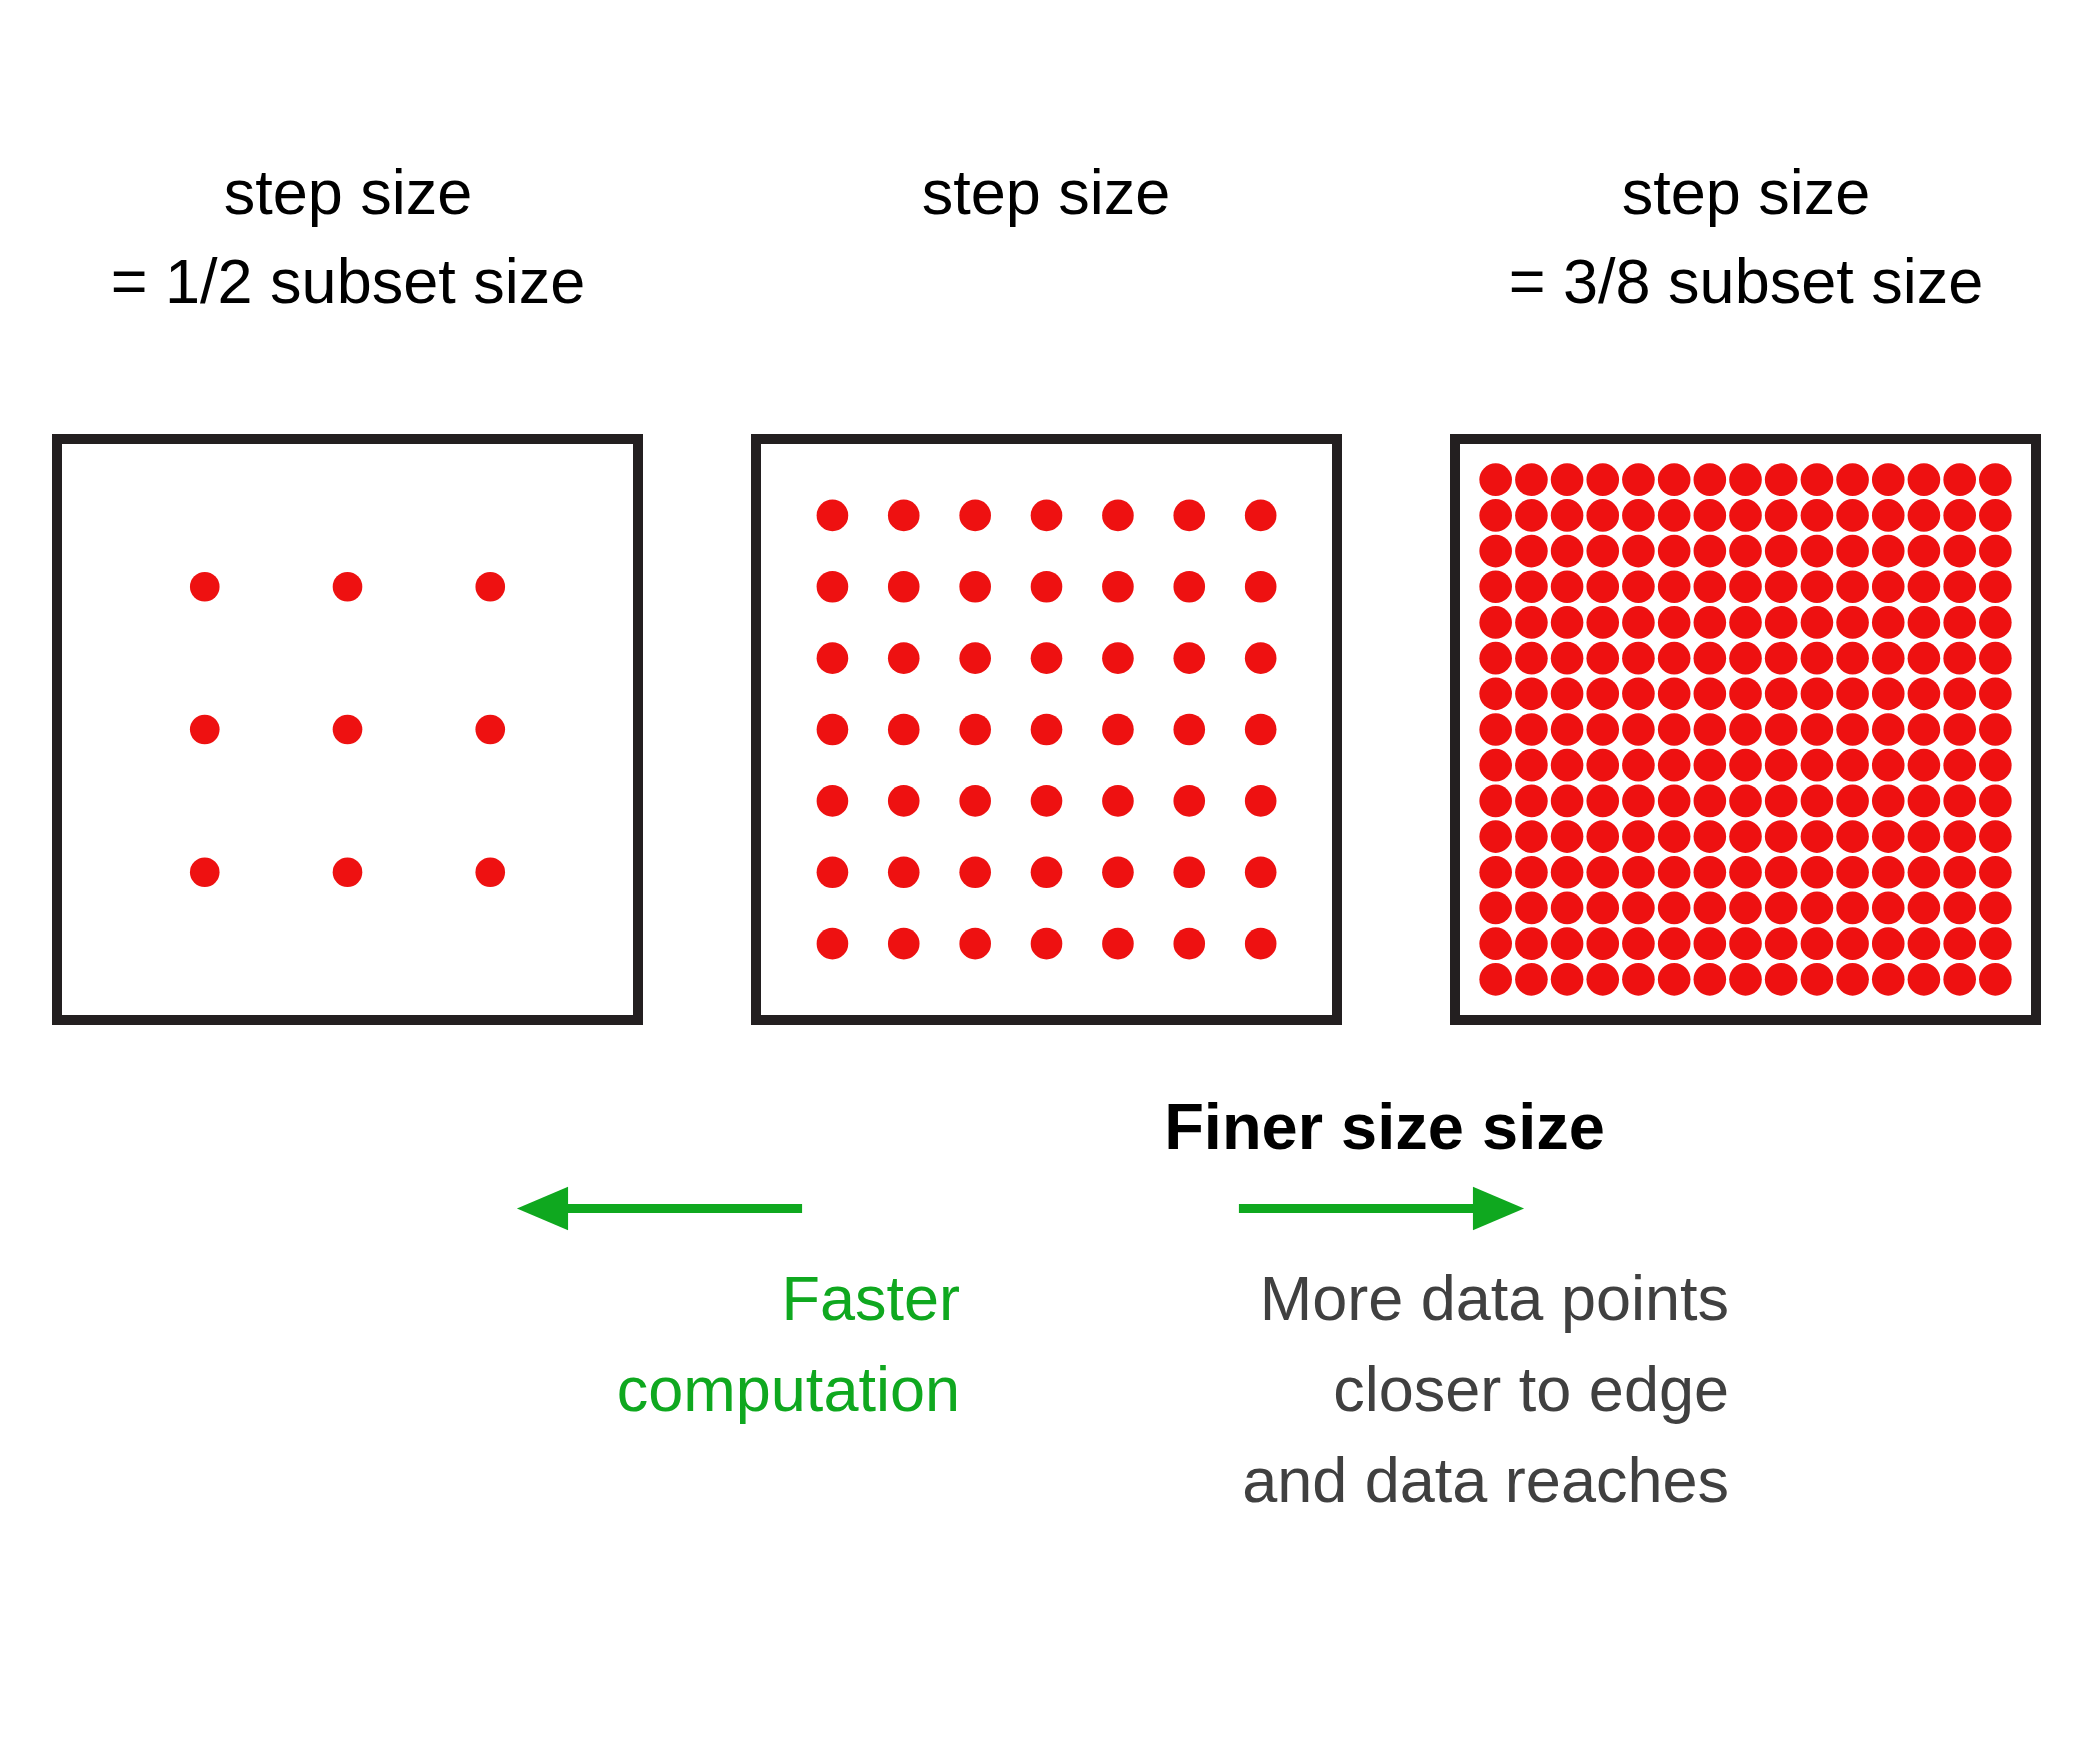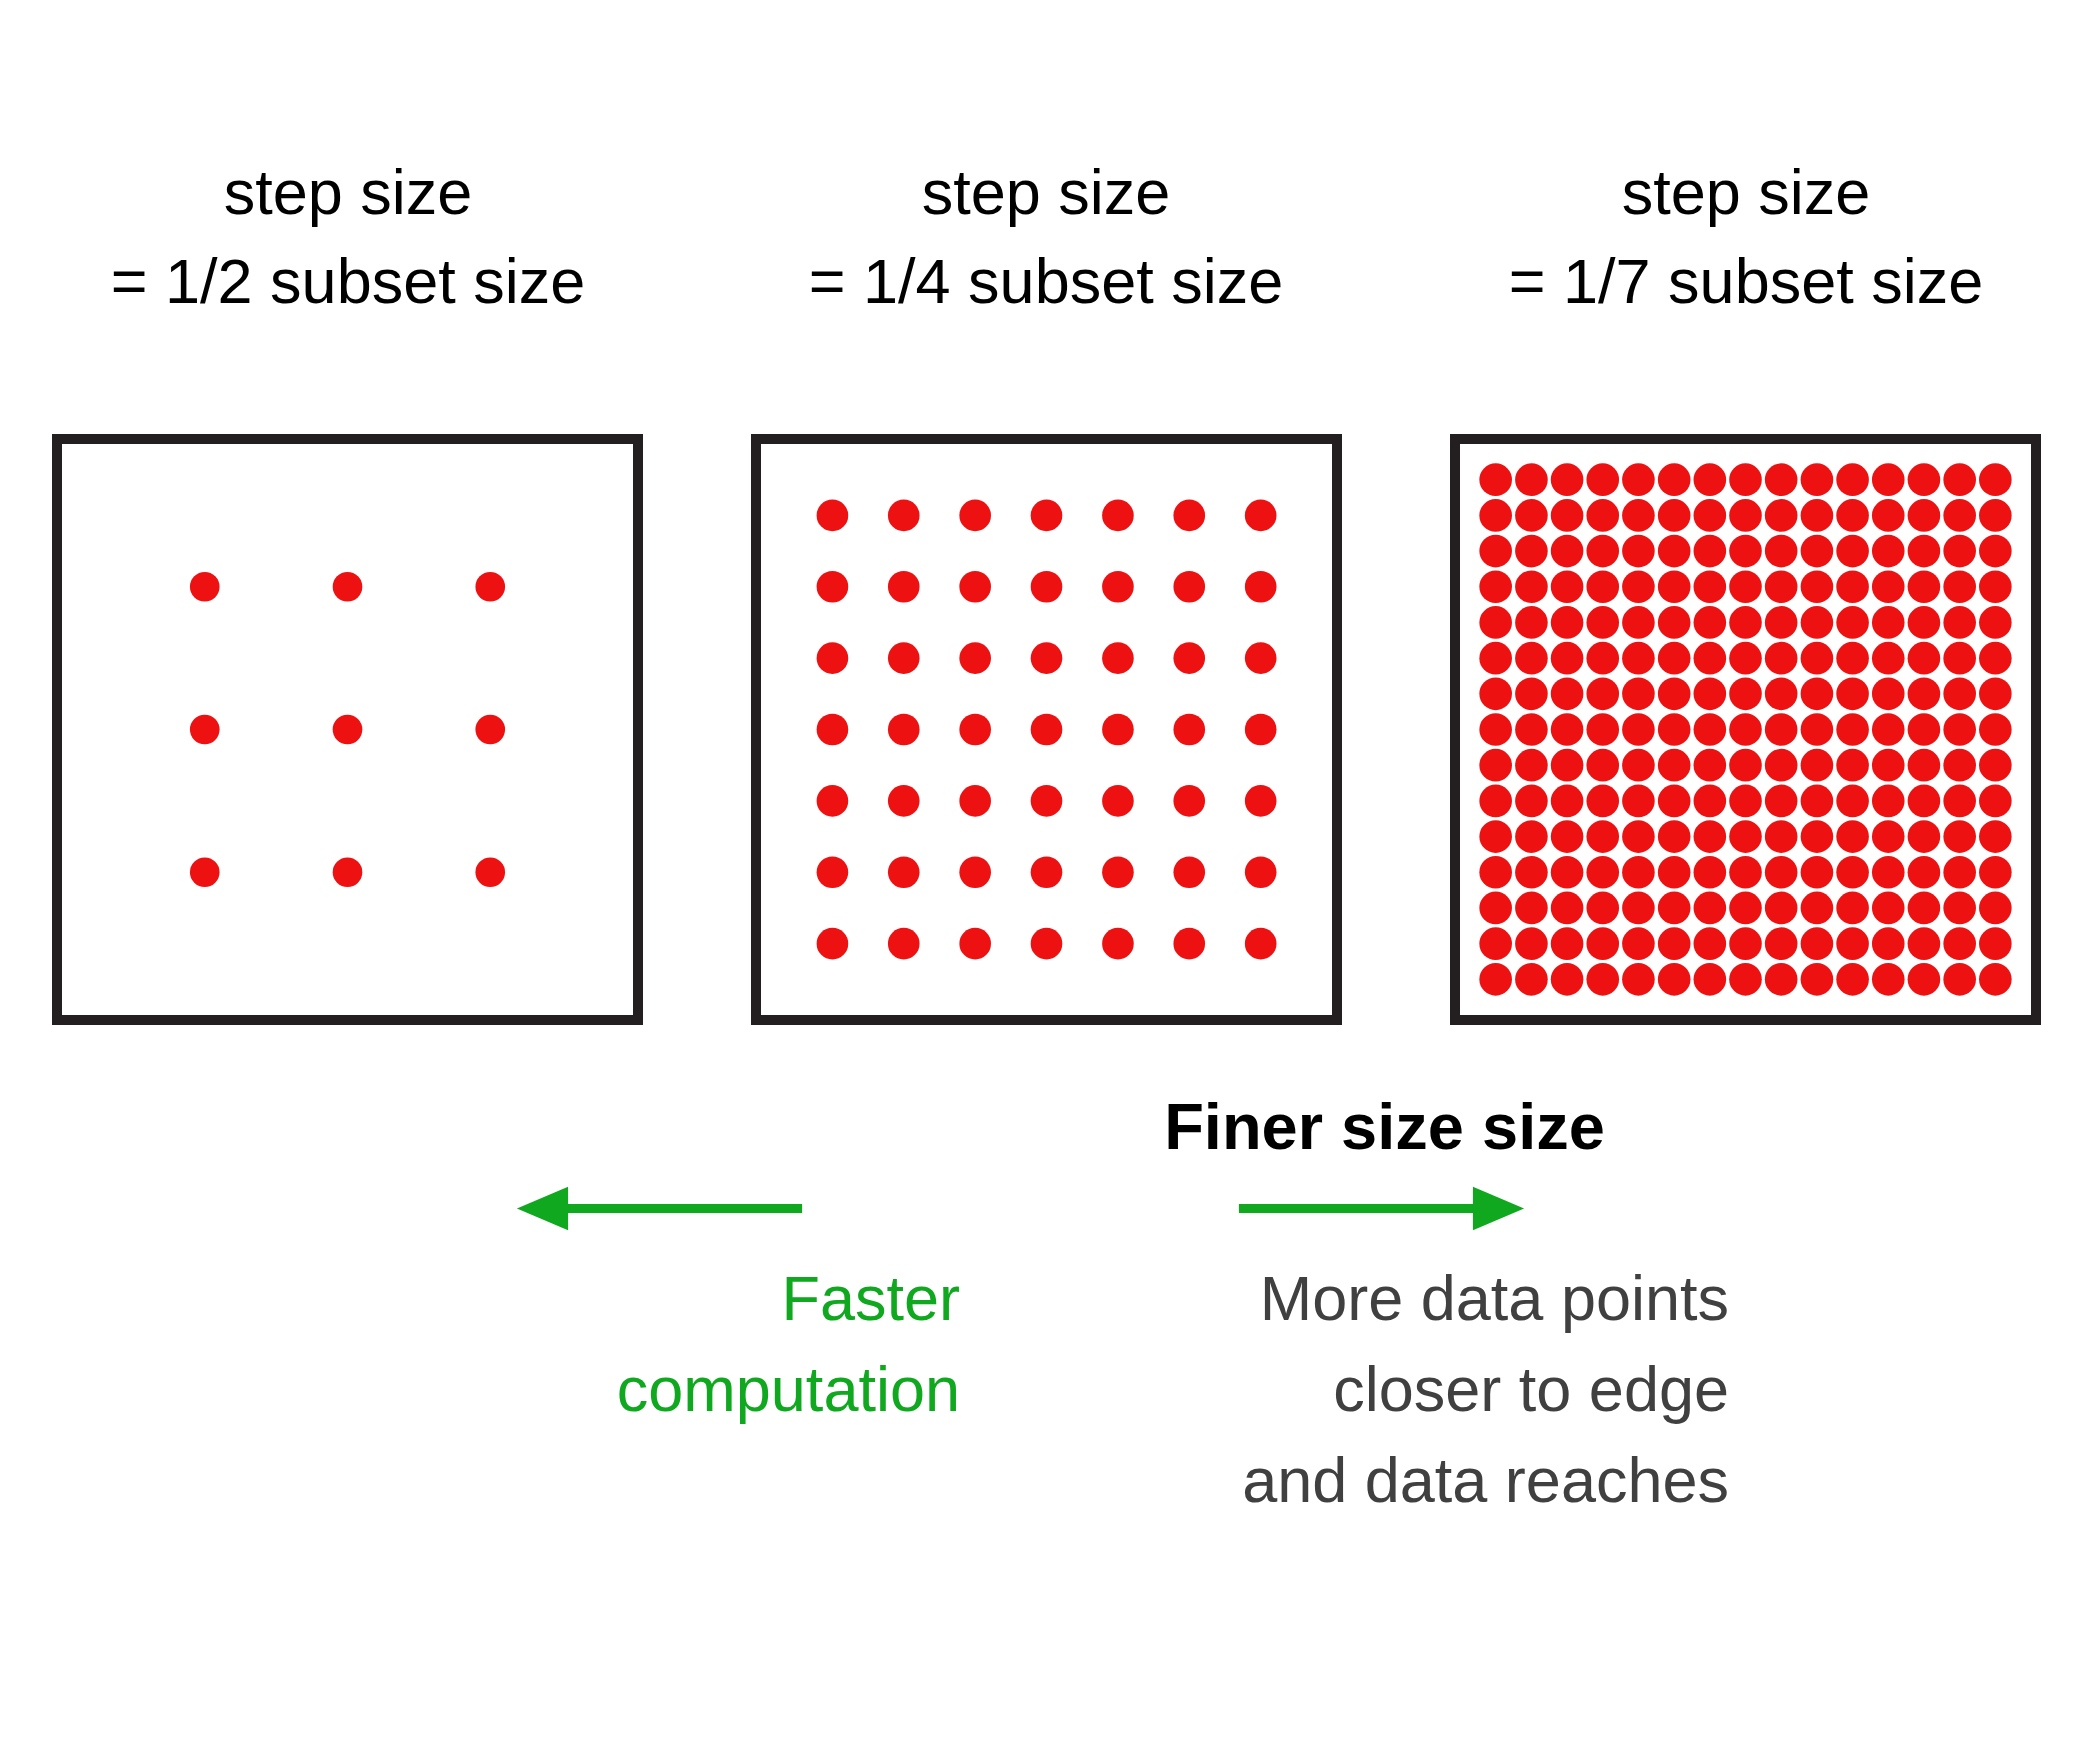--- a/index.html
+++ b/index.html
@@ -53,25 +53,24 @@
 <body>
 
 <div class="canvas">
 
   <div class="panel-label" style="left:3px;">
     <div>step size</div>
     <div>= 1/2 subset size</div>
   </div>
   <div class="panel-label" style="left:701px;">
     <div>step size</div>
-    <div>= 1/4 subset size</div>
   </div>
   <div class="panel-label" style="left:1401px;">
     <div>step size</div>
-    <div>= 1/7 subset size</div>
+    <div>= 3/8 subset size</div>
   </div>
 
   <div class="square" style="left:52px;">
     <svg viewBox="0 0 578 578">
         <circle cx="144.5" cy="144.5" r="15" fill="#ee1111"></circle>
         <circle cx="289.0" cy="144.5" r="15" fill="#ee1111"></circle>
         <circle cx="433.5" cy="144.5" r="15" fill="#ee1111"></circle>
         <circle cx="144.5" cy="289.0" r="15" fill="#ee1111"></circle>
         <circle cx="289.0" cy="289.0" r="15" fill="#ee1111"></circle>
         <circle cx="433.5" cy="289.0" r="15" fill="#ee1111"></circle>

